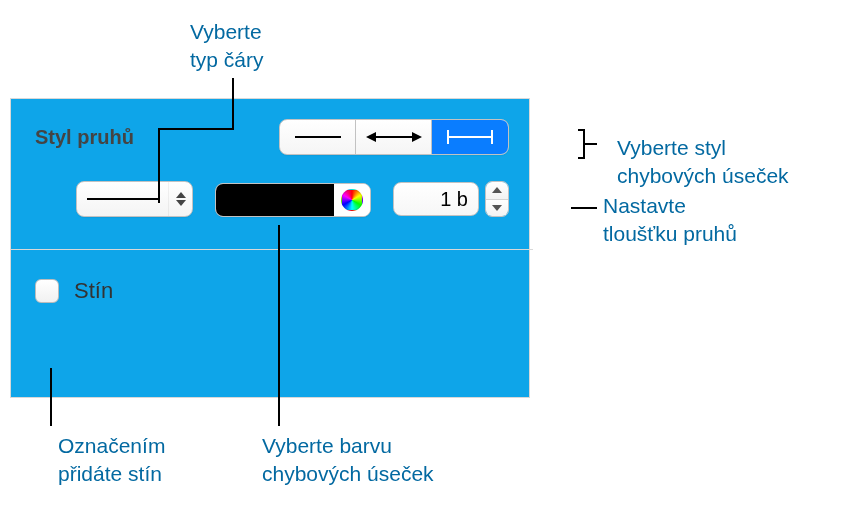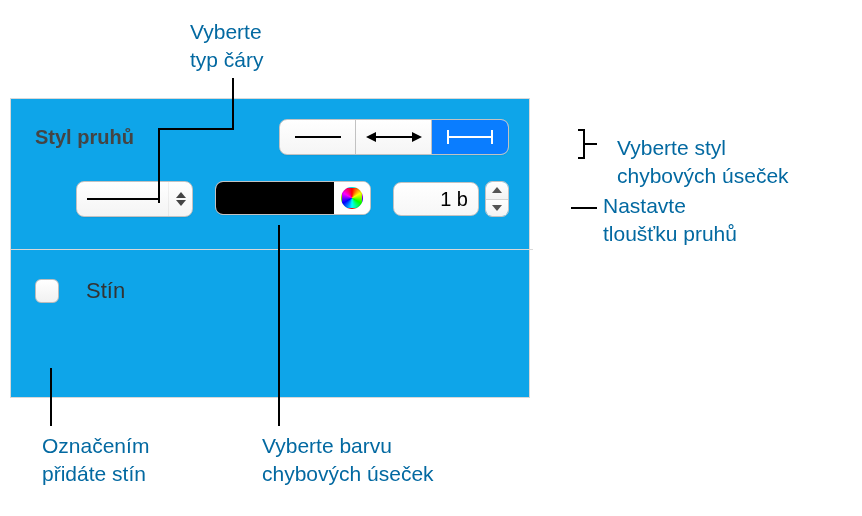--- a/index.html
+++ b/index.html
@@ -51,21 +51,21 @@
     border-right: 1px solid #c2c2c2;
     position: relative;
   }
   .seg-btn:last-child { border-right: none; }
   .seg-btn.selected {
     background: #0a7dff;
   }
   
   .controls-row {
     display: flex;
-    align-items: flex-start;
+    align-items: flex-end;
     gap: 22px;
     margin-top: 26px;
     padding-left: 41px;
   }
   .popup {
     display: flex;
     align-items: center;
     height: 36px;
     border: 1px solid #c2c2c2;
     border-radius: 8px;
@@ -164,21 +164,21 @@
   .stepper button:first-child { border-bottom: 1px solid #d4d4d4; }
   .divider {
     height: 1px;
     background: #d8d8d8;
     margin: 32px -24px 0 -24px;
   }
   .shadow-row {
     margin-top: 28px;
     display: flex;
     align-items: center;
-    gap: 27px;
+    gap: 15px;
   }
   .checkbox {
     width: 24px;
     height: 24px;
     border: 1px solid #bcbcbc;
     border-radius: 6px;
     background: linear-gradient(#fff,#f1f1f1);
   }
   .checkbox-label {
     font-size: 22px;
@@ -289,19 +289,19 @@
 chybových úseček</div>
 <div class="callout-line" style="left:583px; top:129px; width:2px; height:30px;"></div>
 <div class="callout-line" style="left:578px; top:129px; width:7px; height:2px;"></div>
 <div class="callout-line" style="left:578px; top:157px; width:7px; height:2px;"></div>
 <div class="callout-line" style="left:583px; top:143px; width:14px; height:2px;"></div>
 
 <div class="callout" style="left:603px; top:192px;">Nastavte
 tloušťku pruhů</div>
 <div class="callout-line" style="left:571px; top:207px; width:26px; height:2px;"></div>
 
-<div class="callout" style="left:42px; top:432px;">Označením
+<div class="callout" style="left:58px; top:432px;">Označením
 přidáte stín</div>
 <div class="callout-line" style="left:50px; top:368px; width:2px; height:58px;"></div>
 
 <div class="callout" style="left:262px; top:432px;">Vyberte barvu
 chybových úseček</div>
 <div class="callout-line" style="left:278px; top:225px; width:2px; height:201px;"></div>
 
 </body></html>

